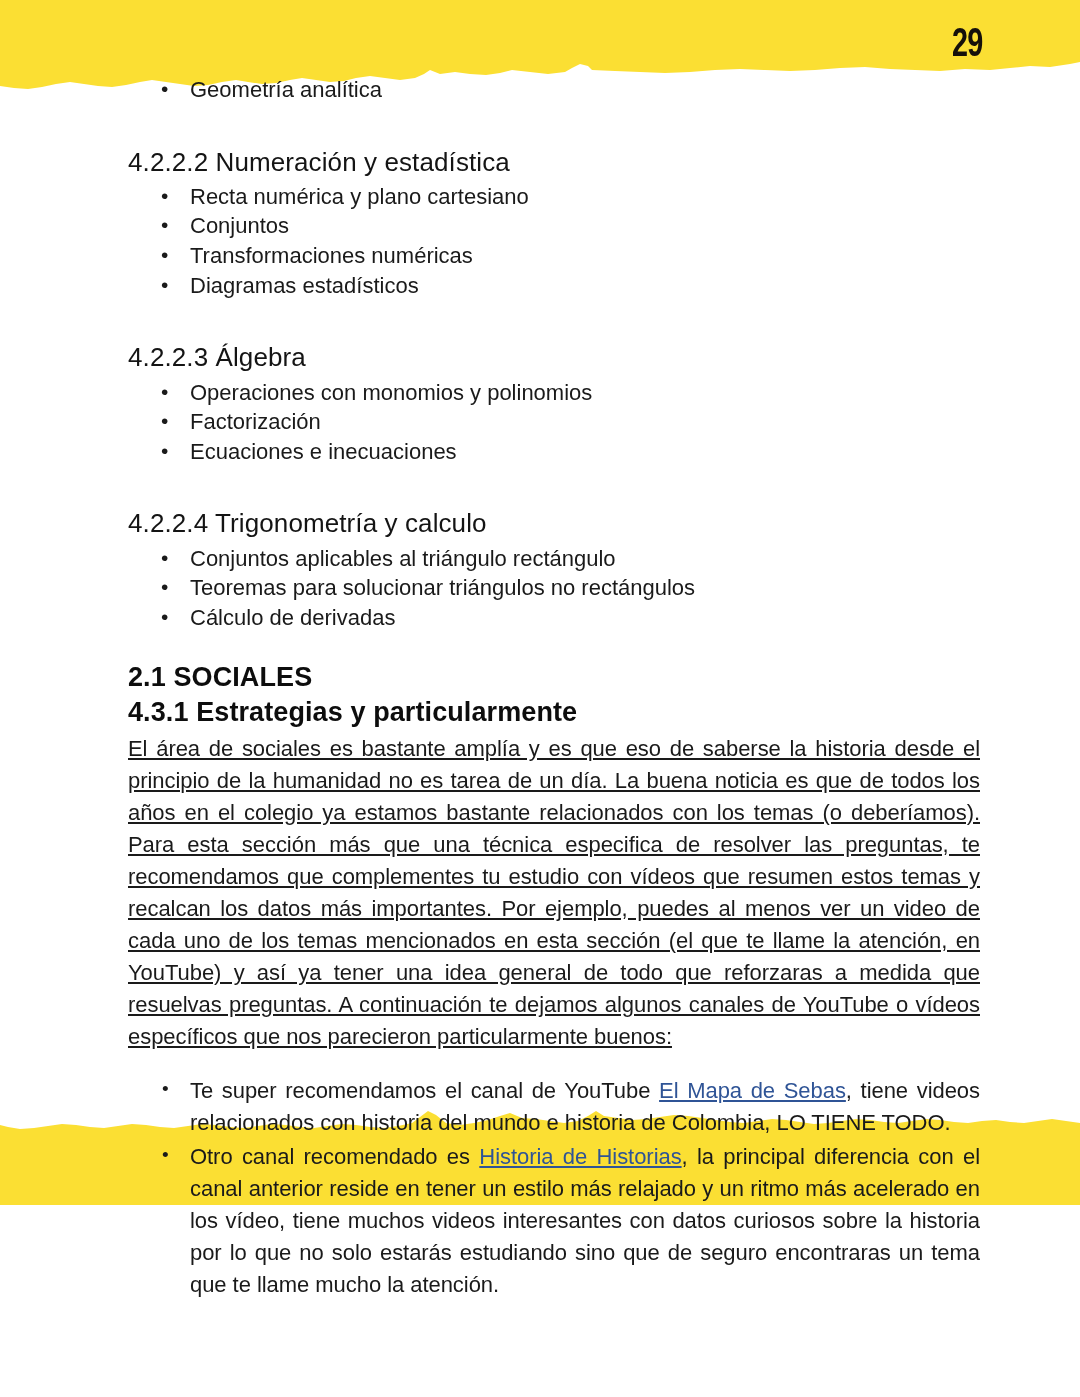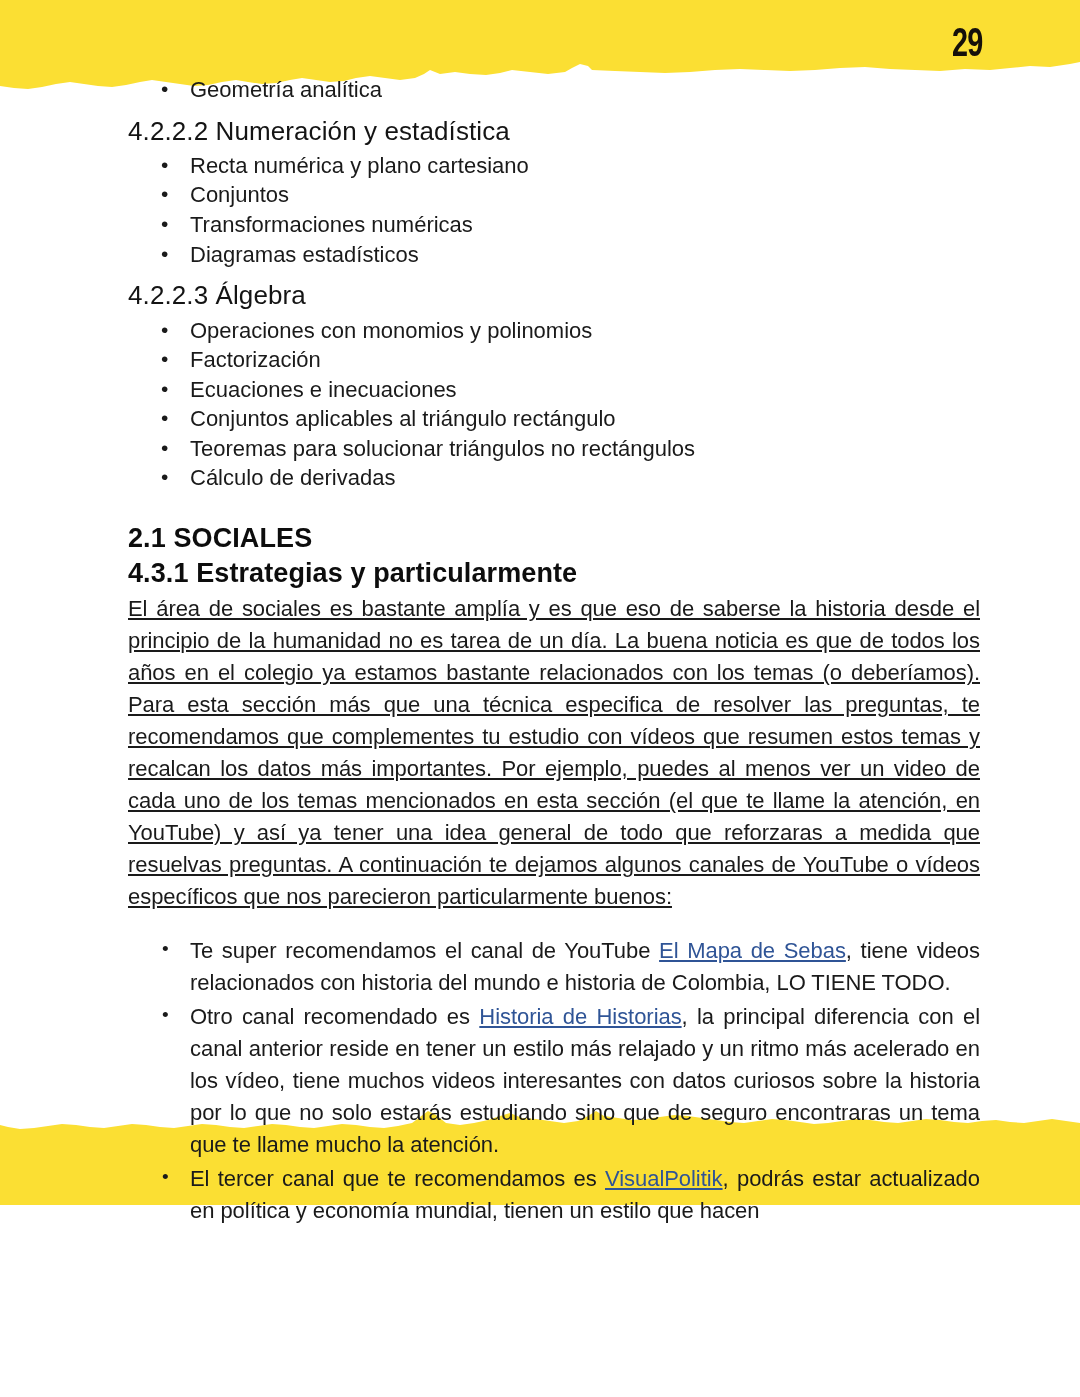--- a/index.html
+++ b/index.html
@@ -66,21 +66,21 @@
 
   
   h2.sec-head {
     margin: 0 0 4px 0;
     font-size: 26px;
     font-weight: 400;
     line-height: 1.28;
     color: #141414;
     letter-spacing: 0.1px;
   }
-  h2.sec-head.spaced { margin-top: 10px; }
+  h2.sec-head.spaced { margin-top: 41px; }
 
   h1.major-head {
     margin: 0;
     font-size: 27px;
     font-weight: 700;
     line-height: 1.3;
     color: #0d0d0d;
     letter-spacing: 0.1px;
   }
   h1.major-head.first { margin-top: 28px; }
@@ -185,40 +185,38 @@
       <li>Diagramas estadísticos</li>
     </ul>
 
     <h2 class="sec-head spaced">4.2.2.3 Álgebra</h2>
     <ul class="dash">
       <li>Operaciones con monomios y polinomios</li>
       <li>Factorización</li>
       <li>Ecuaciones e inecuaciones</li>
     </ul>
 
+    <h2 class="sec-head spaced">4.2.2.4 Trigonometría y calculo</h2>
     <ul class="dash">
       <li>Conjuntos aplicables al triángulo rectángulo</li>
       <li>Teoremas para solucionar triángulos no rectángulos</li>
       <li>Cálculo de derivadas</li>
     </ul>
 
     <h1 class="major-head first">2.1 SOCIALES</h1>
     <h1 class="major-head">4.3.1 Estrategias y particularmente</h1>
 
     <p class="body">El área de sociales es bastante amplía y es que eso de saberse la historia desde el principio de la humanidad no es tarea de un día. La buena noticia es que de todos los años en el colegio ya estamos bastante relacionados con los temas (o deberíamos). Para esta sección más que una técnica especifica de resolver las preguntas, te recomendamos que complementes tu estudio con vídeos que resumen estos temas y recalcan los datos más importantes. Por ejemplo, puedes al menos ver un video de cada uno de los temas mencionados en esta sección (el que te llame la atención, en YouTube) y así ya tener una idea general de todo que reforzaras a medida que resuelvas preguntas. A continuación te dejamos algunos canales de YouTube o vídeos específicos que nos parecieron particularmente buenos:</p>
 
     <ul class="recs">
       <li>
         <span>Te super recomendamos el canal de YouTube </span><a class="doclink" href="#">El Mapa de Sebas</a><span>, tiene videos relacionados con historia del mundo e historia de Colombia, LO TIENE TODO.</span>
       </li>
       <li>
         <span>Otro canal recomendado es </span><a class="doclink" href="#">Historia de Historias</a><span>, la principal diferencia con el canal anterior reside en tener un estilo más relajado y un ritmo más acelerado en los vídeo, tiene muchos videos interesantes con datos curiosos sobre la historia por lo que no solo estarás estudiando sino que de seguro encontraras un tema que te llame mucho la atención.</span>
-      </li>
-      <li>
-        <span>El tercer canal que te recomendamos es </span><a class="doclink" href="#">VisualPolitik</a><span>, podrás estar actualizado en política y economía mundial, tienen un estilo que hacen</span>
       </li>
     </ul>
 
   </div>
 
   <div class="banner banner-bottom">
     <svg viewBox="0 0 1080 120" preserveAspectRatio="none" xmlns="http://www.w3.org/2000/svg" aria-hidden="true">
       <path d="M0,120 L1080,120 L1080,38 L1066,36 L1052,34 L1038,36 L1024,38 L1010,37 L996,35 L982,36 L968,38
                L954,37 L940,35 L926,34 L912,36 L898,38 L884,37 L870,35 L856,34 L842,36 L828,38 L814,39 L800,37
                L786,35 L772,34 L758,36 L744,38 L730,37 L716,35 L702,33 L688,31 L674,30 L660,32 L646,34 L632,35

